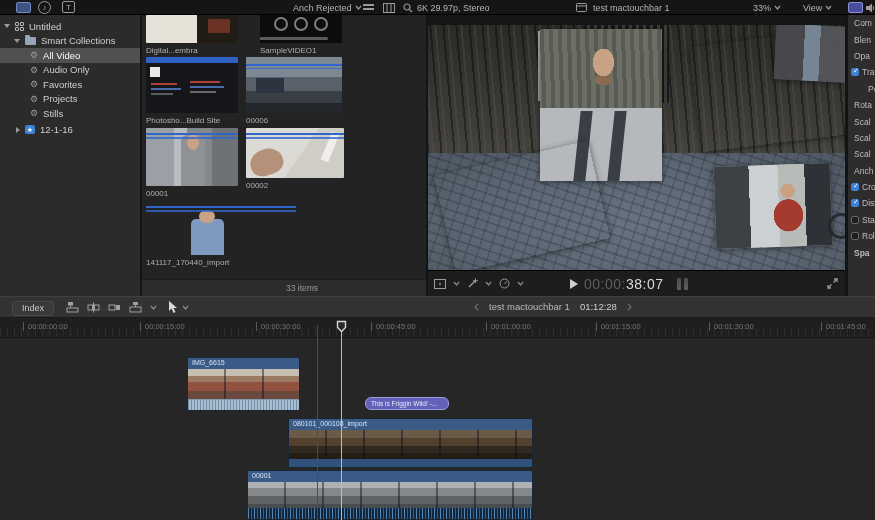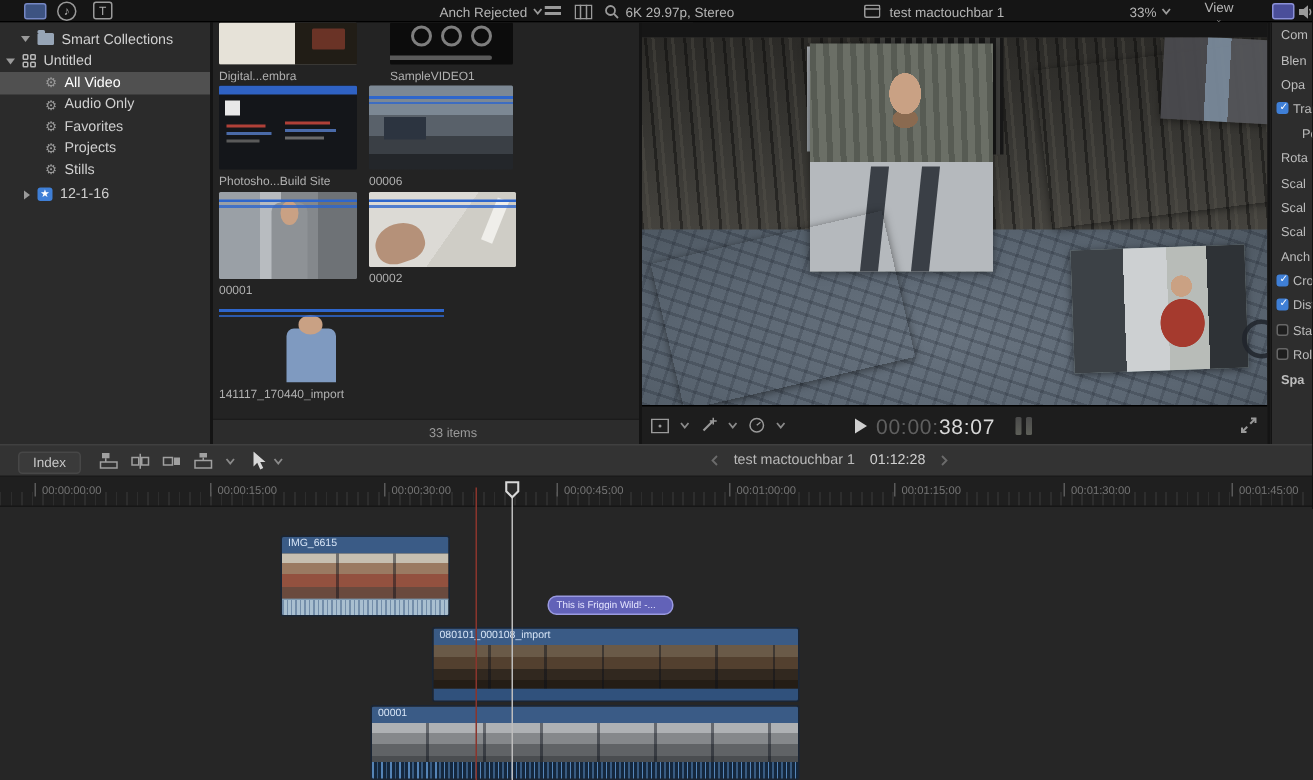--- a/index.html
+++ b/index.html
@@ -200,52 +200,52 @@
     </div>
     <div class="mb-item" style="left:593px;">
       <span>test mactouchbar 1</span>
     </div>
     <div class="mb-item" style="left:753px;">
       <span>33%</span>
       <svg class="chev" viewBox="0 0 7 5">
           <polyline points="1,1 3.5,4 6,1" fill="none" stroke="#9a9a9a" stroke-width="1.2"></polyline>
         </svg>
     </div>
-    <div class="mb-item" style="left:803px;flex-direction:column;">
+    <div class="mb-item" style="left:803px;">
       <span>View</span>
       <svg class="chev" viewBox="0 0 7 5">
           <polyline points="1,1 3.5,4 6,1" fill="none" stroke="#9a9a9a" stroke-width="1.2"></polyline>
         </svg>
     </div>
     <div class="displaybtn"></div>
     <div class="mb-item" style="left:866px;">
       <svg width="9" height="10" viewBox="0 0 9 10">
           <polygon points="0,3 3,3 6,0.5 6,9.5 3,7 0,7" fill="#9a9a9a"></polygon>
           <path d="M7 3 q1.5 2 0 4" stroke="#9a9a9a" fill="none"></path>
         </svg>
     </div>
   </div>
 
   <div class="workspace">
 
     <div class="sidebar">
-      <div class="srow" style="padding-left:14px;">
-        <span class="tri down"></span>
-        <span class="foldericon" style="margin-left:5px;"></span>
-        <span>Smart Collections</span>
-      </div>
       <div class="srow" style="padding-left:4px;">
         <span class="tri down"></span>
         <span class="gridicon" style="margin-left:5px;">
             <i></i>
             <i></i>
             <i></i>
             <i></i>
           </span>
         <span>Untitled</span>
+      </div>
+      <div class="srow" style="padding-left:14px;">
+        <span class="tri down"></span>
+        <span class="foldericon" style="margin-left:5px;"></span>
+        <span>Smart Collections</span>
       </div>
       <div class="srow sel" style="padding-left:30px;">
         <span class="gear">⚙</span>
         <span>All Video</span>
       </div>
       <div class="srow" style="padding-left:30px;">
         <span class="gear">⚙</span>
         <span>Audio Only</span>
       </div>
       <div class="srow" style="padding-left:30px;">

